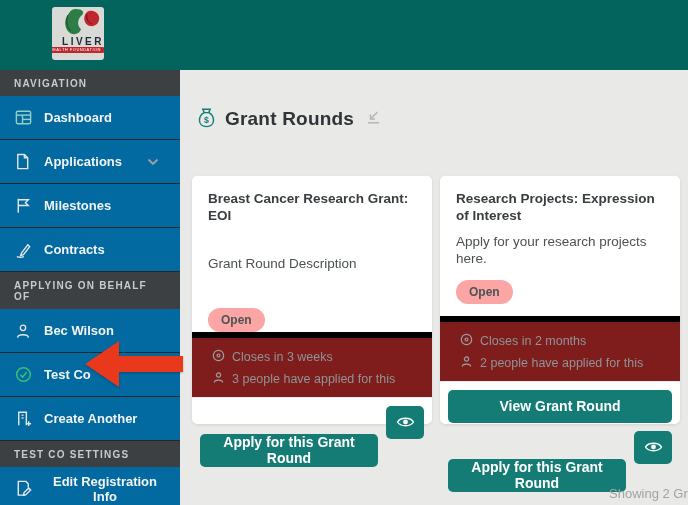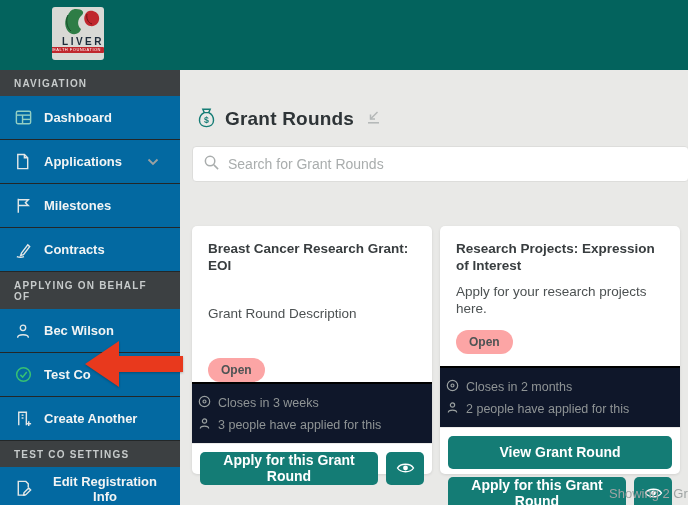--- a/index.html
+++ b/index.html
@@ -43,29 +43,29 @@
   .card-body { padding:15px 16px 0; }
   .card-title { font-size:13.5px; font-weight:bold; color:#383d3f; line-height:1.25; }
   .card-desc { font-size:13.5px; color:#4c5152; line-height:1.25; }
   .card1 .card-desc { margin-top:31px; }
   .card2 .card-desc { margin-top:9px; }
   .badge { display:inline-block; background:#fca5a5; color:#4e5354; font-size:12px;
            font-weight:bold; padding:5px 13px; border-radius:12px; }
   .card1 .badge { margin-top:35px; }
   .card2 .badge { margin-top:12px; margin-bottom:12px; }
   .card1 .card-body { flex:0 0 auto; }
-  .meta { background:#0f172a; border-top:2px solid #000000; border-bottom:1px solid #ebebe9;
-          padding:8px 6px 7px; margin-top:auto; }
+  .meta { background:#7f1d1d; border-top:6px solid #000000; border-bottom:1px solid #ebebe9;
+          padding:8px 20px 7px; margin-top:auto; }
   .meta-row { display:flex; align-items:center; gap:7px; color:#8f9495; font-size:12.5px;
               padding:3px 0; }
   .card-foot { padding:8px; display:flex; flex-direction:column; gap:8px; }
   .btn-row { display:flex; gap:8px; }
   .btn { background:#147c75; color:#fff; border:none; border-radius:5px; font-size:14px;
          font-weight:bold; font-family:"Liberation Sans",sans-serif; height:33px; cursor:pointer; }
-  .btn-apply { flex:1; }
+  .btn-apply { flex:1;margin-top:28px; }
   .btn-view { width:100%; }
   .btn-eye { width:38px; flex:0 0 38px; display:flex; align-items:center; justify-content:center; }
 
   .showing { position:absolute; left:609px; top:486px; color:#9fa4a4; font-size:13px;
              white-space:nowrap; }
 
   
   .anno-arrow { position:absolute; left:80px; top:335px; z-index:10; pointer-events:none;
                 filter:drop-shadow(0 1px 1px rgba(0,0,0,.25)); }
 </style>
@@ -198,29 +198,20 @@
       <h1 class="page-title">Grant Rounds</h1>
       <span style="margin-left:4px;">
         <svg width="15" height="15" viewBox="0 0 15 15" fill="none" stroke="#b3b7b7" stroke-width="1.5">
           <line x1="11.5" y1="2" x2="4.5" y2="9"></line>
           <polyline points="4.5,4.5 4.5,9 9,9"></polyline>
           <line x1="2" y1="12.8" x2="13" y2="12.8"></line>
         </svg>
       </span>
     </div>
 
-    <div class="search-wrap">
-      <span>
-        <svg width="17" height="17" viewBox="0 0 18 18" fill="none" stroke="#a9adad" stroke-width="1.6">
-          <circle cx="7.5" cy="7.5" r="5"></circle>
-          <line x1="11.5" y1="11.5" x2="16" y2="16"></line>
-        </svg>
-      </span>
-      <input class="search-input" type="text" placeholder="Search for Grant Rounds" style="">
-    </div>
 
     <div class="cards">
 
       <section class="card card1">
         <div class="card-body">
           <div class="card-title">Breast Cancer Research Grant: EOI</div>
           <div class="card-desc">Grant Round Description</div>
           <span class="badge">Open</span>
         </div>
         <div class="meta">

